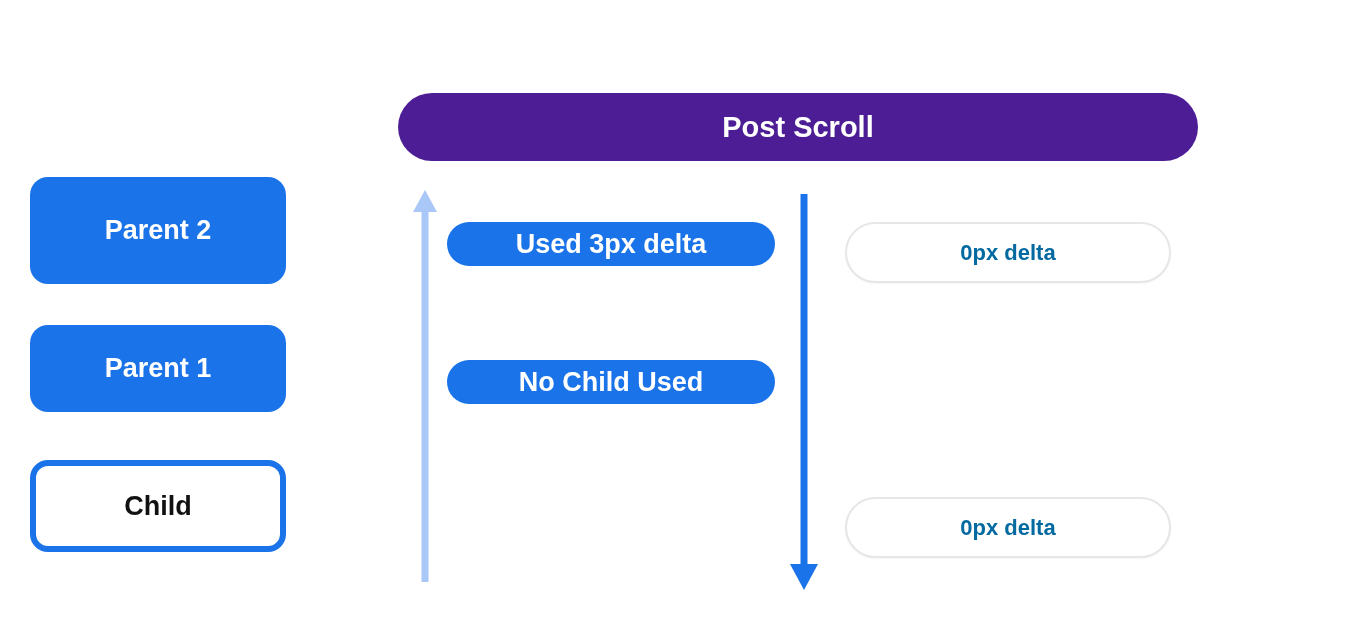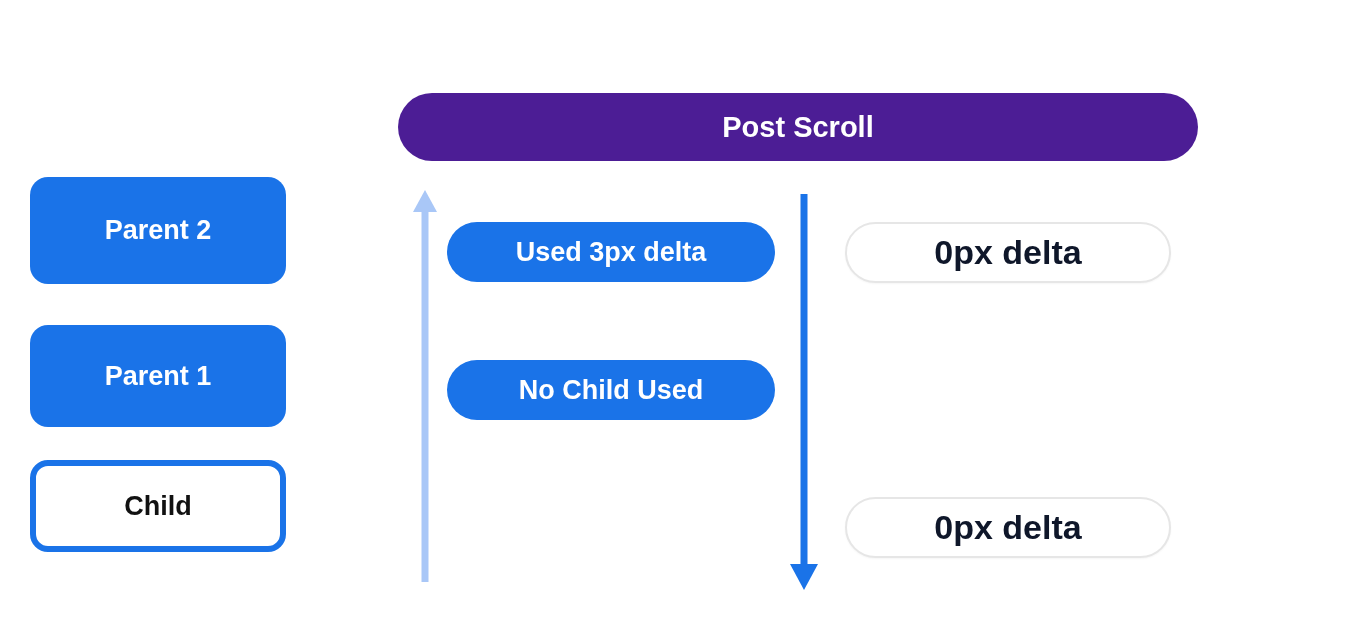--- a/index.html
+++ b/index.html
@@ -51,37 +51,37 @@
     color: #ffffff;
     font-weight: 700;
   }
   .stack-box.outline {
     background: #ffffff;
     border: 6px solid #1a73e8;
     color: #111111;
     font-weight: 600;
   }
   .box-parent2 { top: 177px; height: 107px; }
-  .box-parent1 { top: 325px; height: 102px; }
+  .box-parent1 { top: 325px; height: 87px; }
   .box-child   { top: 460px; height: 92px; }
 
   
   .arrow-svg {
     position: absolute;
     pointer-events: none;
   }
   .up-arrow-svg   { left: 403px; top: 188px; }
   .down-arrow-svg { left: 780px; top: 188px; }
 
   
   .mid-pill {
     position: absolute;
     left: 447px;
     width: 328px;
-    height: 60px;
+    height: 44px;
     background: #1a73e8;
     border-radius: 31px;
     display: flex;
     align-items: center;
     justify-content: center;
     color: #ffffff;
     font-size: 27px;
     font-weight: 700;
   }
   .pill-used { top: 222px; }
@@ -93,22 +93,22 @@
     left: 845px;
     width: 326px;
     height: 61px;
     background: #ffffff;
     border: 2px solid #e6e6e6;
     border-radius: 31px;
     box-sizing: border-box;
     display: flex;
     align-items: center;
     justify-content: center;
-    color: #0f172a;
-    font-size: 34px;
+    color: #0369a1;
+    font-size: 22px;
     font-weight: 600;
     box-shadow: 0 1px 2px rgba(0,0,0,0.04);
   }
   .pill-right-top { top: 222px; }
   .pill-right-bottom { top: 497px; }
 </style>
 </head>
 <body>
 
 <div class="canvas">

